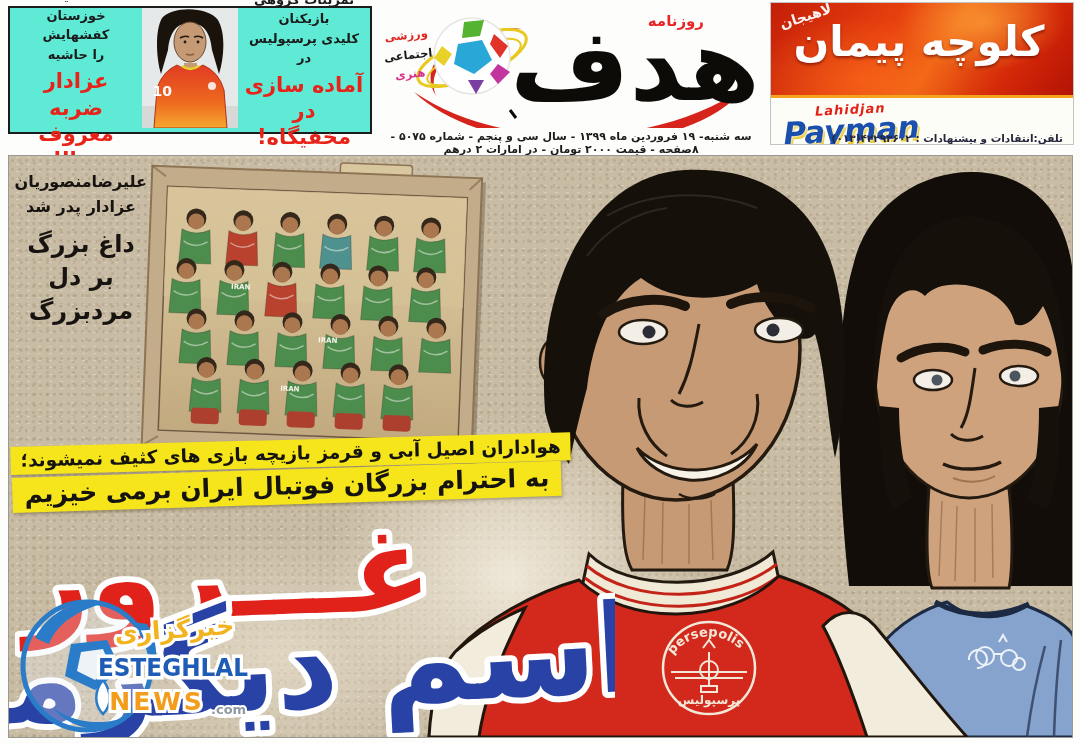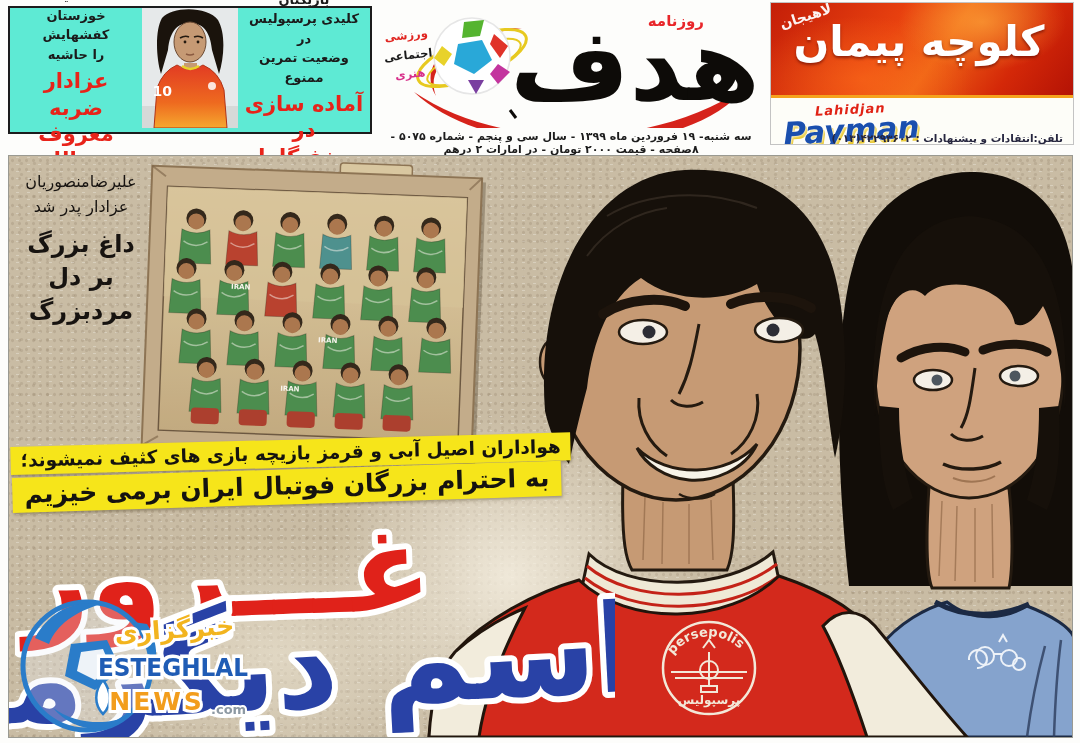--- a/index.html
+++ b/index.html
@@ -44,21 +44,21 @@
       background-image:
         radial-gradient(rgba(118,98,70,.22) 1px, transparent 1.7px),
         radial-gradient(rgba(255,255,255,.35) 1px, transparent 1.6px),
         radial-gradient(rgba(90,70,48,.16) 1.3px, transparent 2.1px);
       background-size:7px 9px,11px 7px,13px 11px;
       background-position:0 0,3px 5px,6px 2px;}
   .light-blob{position:absolute;pointer-events:none;}
   .b1{left:320px;top:260px;width:360px;height:320px;background:radial-gradient(closest-side,rgba(246,240,226,.85),rgba(246,240,226,0));}
   .b2{left:60px;top:380px;width:420px;height:240px;background:radial-gradient(closest-side,rgba(240,233,216,.6),rgba(240,233,216,0));}
   .obituary{position:absolute;left:6px;top:14px;width:132px;text-align:center;direction:rtl;color:#171310;}
-  .obituary .small{font-size:16px;font-weight:normal;line-height:1.55;}
+  .obituary .small{font-size:16px;font-weight:bold;line-height:1.55;}
   .obituary .big{font-size:24px;font-weight:bold;line-height:1.4;margin-top:8px;}
   .polaroid{position:absolute;left:136px;top:4px;width:338px;height:298px;transform:rotate(2.2deg);}
   .players{position:absolute;left:418px;top:0;width:647px;height:581px;}
   .kicker{position:absolute;background:#f6e51a;color:#151310;font-weight:bold;direction:rtl;white-space:nowrap;
           box-shadow:1px 2px 3px rgba(60,50,20,.35);}
   .k1{left:2px;top:291px;font-size:18.5px;padding:3px 10px 4px;transform:rotate(-1.5deg);transform-origin:left bottom;}
   .k2{left:4px;top:322px;font-size:25px;padding:2px 12px 4px;transform:rotate(-1.8deg);transform-origin:left bottom;}
   .headline-red{position:absolute;left:6px;top:332px;}
   .headline-blue{position:absolute;left:-14px;top:420px;}
   .watermark{position:absolute;left:6px;top:428px;}
@@ -67,21 +67,20 @@
 </head>
 <body>
 
 <div class="page">
 
   <div class="teaser-box">
     <div class="teaser-col">
       <div class="teaser-black">
         <div>تمرینات گروهی بازیکنان</div>
         <div>کلیدی پرسپولیس در</div>
-        <div>وضعیت تمرین ممنوع</div>
       </div>
       <div class="teaser-red">
         <div>آماده سازی</div>
         <div>در مخفیگاه!</div>
       </div>
     </div>
     <div class="teaser-photo">
       <svg width="96" height="120" viewBox="0 0 96 120">
         <defs>
           <linearGradient id="jg" x1="0" y1="0" x2="0" y2="1">

